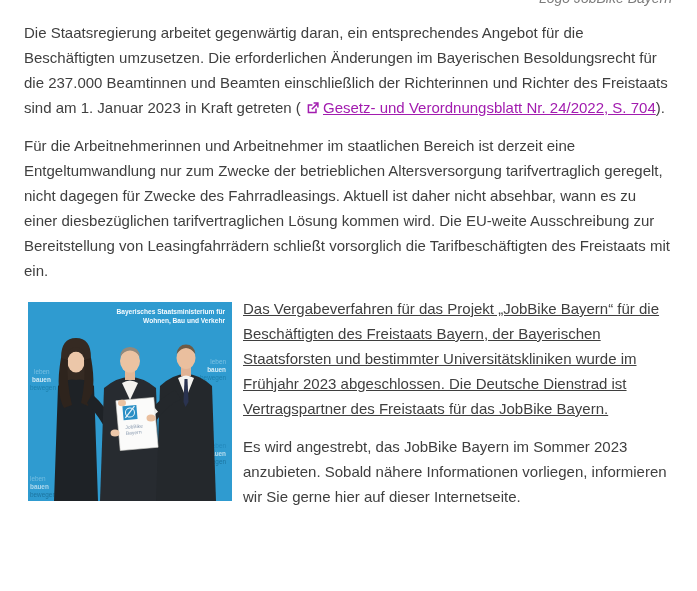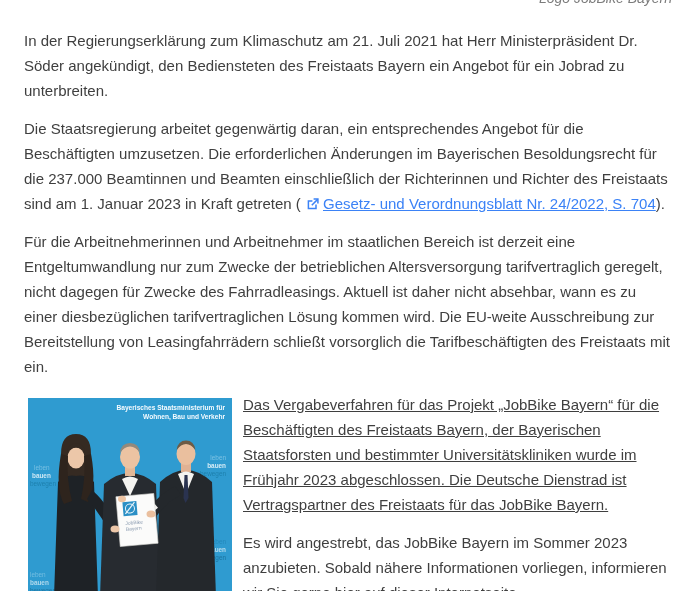--- a/index.html
+++ b/index.html
@@ -18,39 +18,38 @@
     line-height: 17px;
     color: #7c7c7c;
   }
   p.para {
     font-size: 15px;
     line-height: 25px;
     margin: 13px 0 0 0;
   }
   p.para.first { margin-top: 21px; }
   a.ext-link {
-    color: #3b82f6;
+    color: #a21caf;
     text-decoration: underline;
     cursor: pointer;
   }
   .ext-icon { display: inline-block; vertical-align: -1px; margin: 0 4px 0 2px; }
   .media-row { display: flex; margin-top: 19px; }
   .media-figure { flex: none; width: 204px; margin: 0 0 0 4px; padding: 0; }
   .media-figure svg { display: block; }
   .media-text { flex: 1; margin-left: 11px; }
   .media-text p.para:first-child { margin-top: -6px; text-decoration: underline; }
 </style>
 </head>
 <body>
 
 <div class="page">
 
   <div class="top-caption">Logo JobBike Bayern</div>
 
-  <p class="para first">In der Regierungserklärung zum Klimaschutz am 21. Juli 2021 hat Herr Ministerpräsident Dr. Söder angekündigt, den Bediensteten des Freistaats Bayern ein Angebot für ein Jobrad zu unterbreiten.</p>
 
   <p class="para"><span>Die Staatsregierung arbeitet gegenwärtig daran, ein entsprechendes Angebot für die Beschäftigten umzusetzen. Die erforderlichen Änderungen im Bayerischen Besoldungsrecht für die 237.000 Beamtinnen und Beamten einschließlich der Richterinnen und Richter des Freistaats sind am 1. Januar 2023 in Kraft getreten ( </span><a class="ext-link" href="#"><svg class="ext-icon" width="12" height="12" viewBox="0 0 12 12">
           <path d="M9 6.6 V10.6 H1.4 V3 H5.4" fill="none" stroke="currentColor" stroke-width="1.5"></path>
           <path d="M4.8 7.2 L10.6 1.4" fill="none" stroke="currentColor" stroke-width="1.5"></path>
           <path d="M6.6 1.1 H10.9 V5.4" fill="none" stroke="currentColor" stroke-width="1.5"></path>
         </svg><span>Gesetz- und Verordnungsblatt Nr. 24/2022, S. 704</span></a><span>).</span></p>
 
   <p class="para">Für die Arbeitnehmerinnen und Arbeitnehmer im staatlichen Bereich ist derzeit eine Entgeltumwandlung nur zum Zwecke der betrieblichen Altersversorgung tarifvertraglich geregelt, nicht dagegen für Zwecke des Fahrradleasings. Aktuell ist daher nicht absehbar, wann es zu einer diesbezüglichen tarifvertraglichen Lösung kommen wird. Die EU-weite Ausschreibung zur Bereitstellung von Leasingfahrrädern schließt vorsorglich die Tarifbeschäftigten des Freistaats mit ein.</p>
 
   <div class="media-row">

